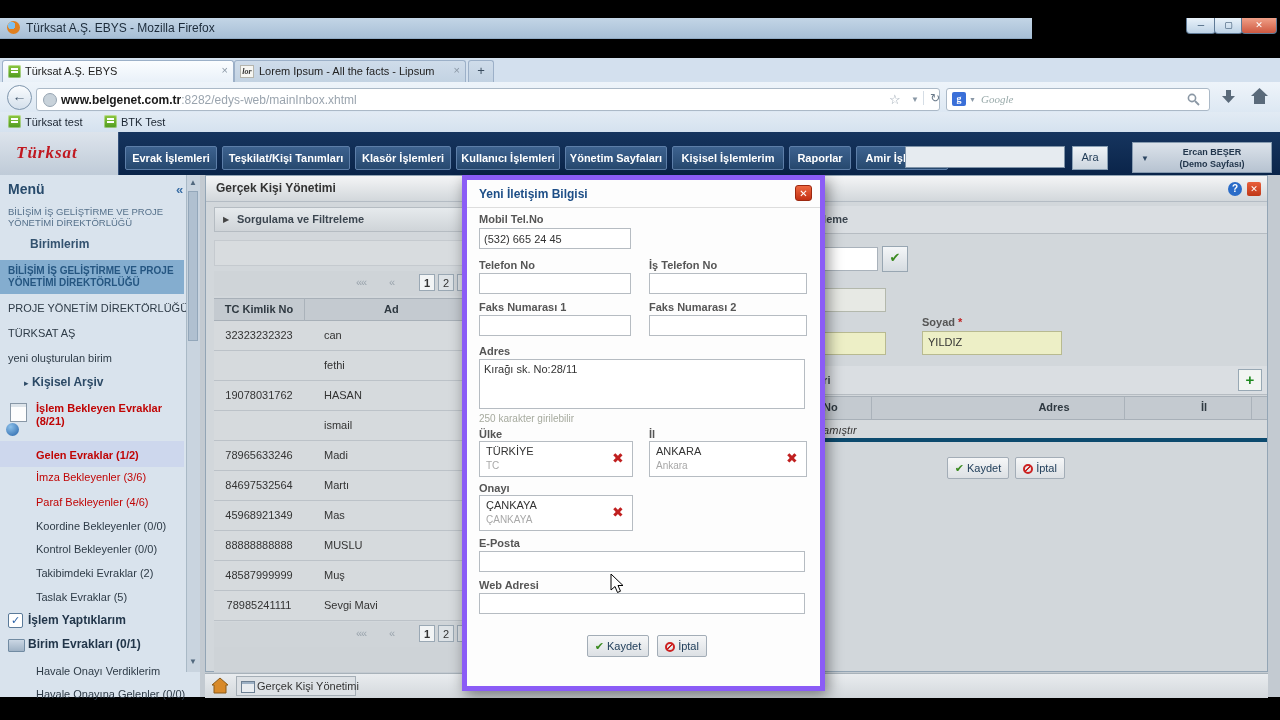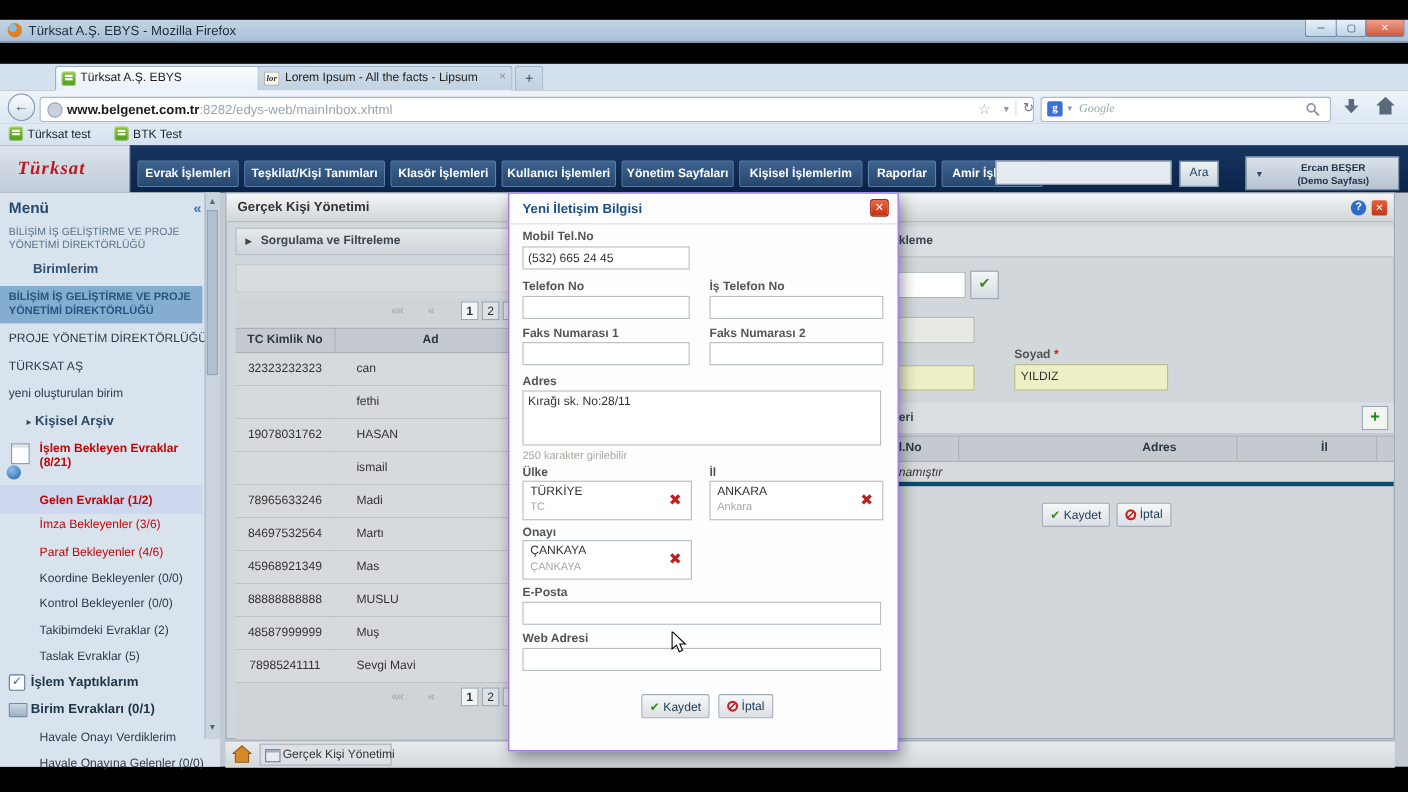--- a/index.html
+++ b/index.html
@@ -1,33 +1,33 @@
 <!DOCTYPE html>
 <html><head>
 <meta charset="utf-8">
 <style>
   html,body{margin:0;padding:0;background:#000;}
   #screen{position:relative;width:1280px;height:720px;background:#000;overflow:hidden;
           font-family:"Liberation Sans","DejaVu Sans",sans-serif;}
   .abs{position:absolute;}
   
-  #titlebar{left:0;top:18px;width:1280px;height:20px;
+  #titlebar{left:0;top:18px;width:1032px;height:20px;
     background:linear-gradient(#c3d5e6,#a7bfd6);border-bottom:1px solid #8fa9c2;text-align:center;}
   .win-title{left:26px;top:3px;font-size:12px;color:#1c2b3a;}
   .ff-icon{left:7px;top:3px;width:13px;height:13px;border-radius:50%;
     background:radial-gradient(circle at 35% 35%,#7ec0f0 0 30%,#e08020 31% 75%,#b05010 100%);}
   .winbtn{top:18px;height:15px;border:1px solid #5f7causeeb;border:1px solid #5f7a96;border-top:none;
     background:linear-gradient(#e9f2fa,#bed3e6);border-radius:0 0 4px 4px;
     font-size:9px;color:#23415e;text-align:center;line-height:14px;}
   .winbtn.close{background:linear-gradient(#f0a088,#ce5840);color:#fff;}
   #menubar{left:0;top:38px;width:1280px;height:20px;background:linear-gradient(#e9f0f8,#dbe6f2);}
   .menu-item{top:3px;font-size:12px;color:#1a1a1a;}
   #tabbar{left:0;top:58px;width:1280px;height:24px;background:#d3e0ee;}
   .tab{top:60px;height:22px;border:1px solid #9cb0c8;border-bottom:none;border-radius:3px 3px 0 0;}
-  .tab.active{background:linear-gradient(#fbfdff,#e8f0f8);margin-left:48px;}
+  .tab.active{background:linear-gradient(#fbfdff,#e8f0f8);}
   .tab.inactive{background:linear-gradient(#cfdcea,#c2d2e2);}
   .tab-label{position:absolute;left:22px;top:4px;font-size:11px;color:#222;white-space:nowrap;
     overflow:hidden;max-width:176px;}
   .tab-close{position:absolute;right:5px;top:4px;font-size:11px;color:#8a97a5;line-height:11px;}
   .favicon-green{position:absolute;left:5px;top:4px;width:13px;height:13px;border-radius:2px;
     background:linear-gradient(#8ec842,#4e9a1e);
     box-shadow:inset 0 0 0 1px rgba(255,255,255,.4);}
   .favicon-green:after{content:"";position:absolute;left:3px;top:3px;width:7px;height:2px;
     background:#fff;box-shadow:0 3px 0 #fff;}
   .favicon-lor{position:absolute;left:5px;top:4px;width:14px;height:13px;background:#f6f6f2;
@@ -157,21 +157,21 @@
   
   #apptaskbar{left:205px;top:498px;width:1063px;height:24px;
     background:linear-gradient(#e9ecef,#d3d8dc);border-top:1px solid #a8b2ba;}
   .tb-tab{position:absolute;left:31px;top:2px;width:120px;height:20px;background:#dde1e5;
     border:1px solid #a5aeb6;box-sizing:border-box;}
   .tb-tab-label{position:absolute;left:20px;top:3px;font-size:11px;color:#333;white-space:nowrap;}
   .tb-win-ico{position:absolute;left:4px;top:4px;width:12px;height:10px;background:#e8ecf0;
     border:1px solid #6c7f92;box-shadow:inset 0 2px 0 #9cb0c4;}
   
   #dialog{left:462px;top:175px;width:353px;height:506px;background:#fdfdfd;
-    border:1px solid #8b5cf6;box-shadow:3px 5px 14px rgba(0,0,0,.45);}
+    border:5px solid #8b5cf6;box-shadow:3px 5px 14px rgba(0,0,0,.45);}
   .dlg-title{position:absolute;left:12px;top:7px;font-size:12px;font-weight:bold;color:#1d4e87;}
   .dlg-close{position:absolute;left:328px;top:5px;width:17px;height:16px;border-radius:3px;
     background:linear-gradient(#ee6840,#c23014);border:1px solid #9c2810;color:#fff;
     font-size:10px;font-weight:bold;text-align:center;line-height:15px;box-sizing:border-box;}
   .dlg-sep{position:absolute;left:0;top:27px;width:353px;height:1px;background:#ddd;}
   .flabel{position:absolute;font-size:11px;font-weight:bold;color:#555;}
   .finput{position:absolute;height:21px;background:#fff;border:1px solid #b6bcc2;
     font-size:11px;color:#333;padding:0 4px;box-sizing:border-box;font-family:inherit;}
   .ftext{position:absolute;background:#fff;border:1px solid #b6bcc2;font-size:11px;color:#333;
     padding:3px 4px;box-sizing:border-box;font-family:inherit;resize:none;}

